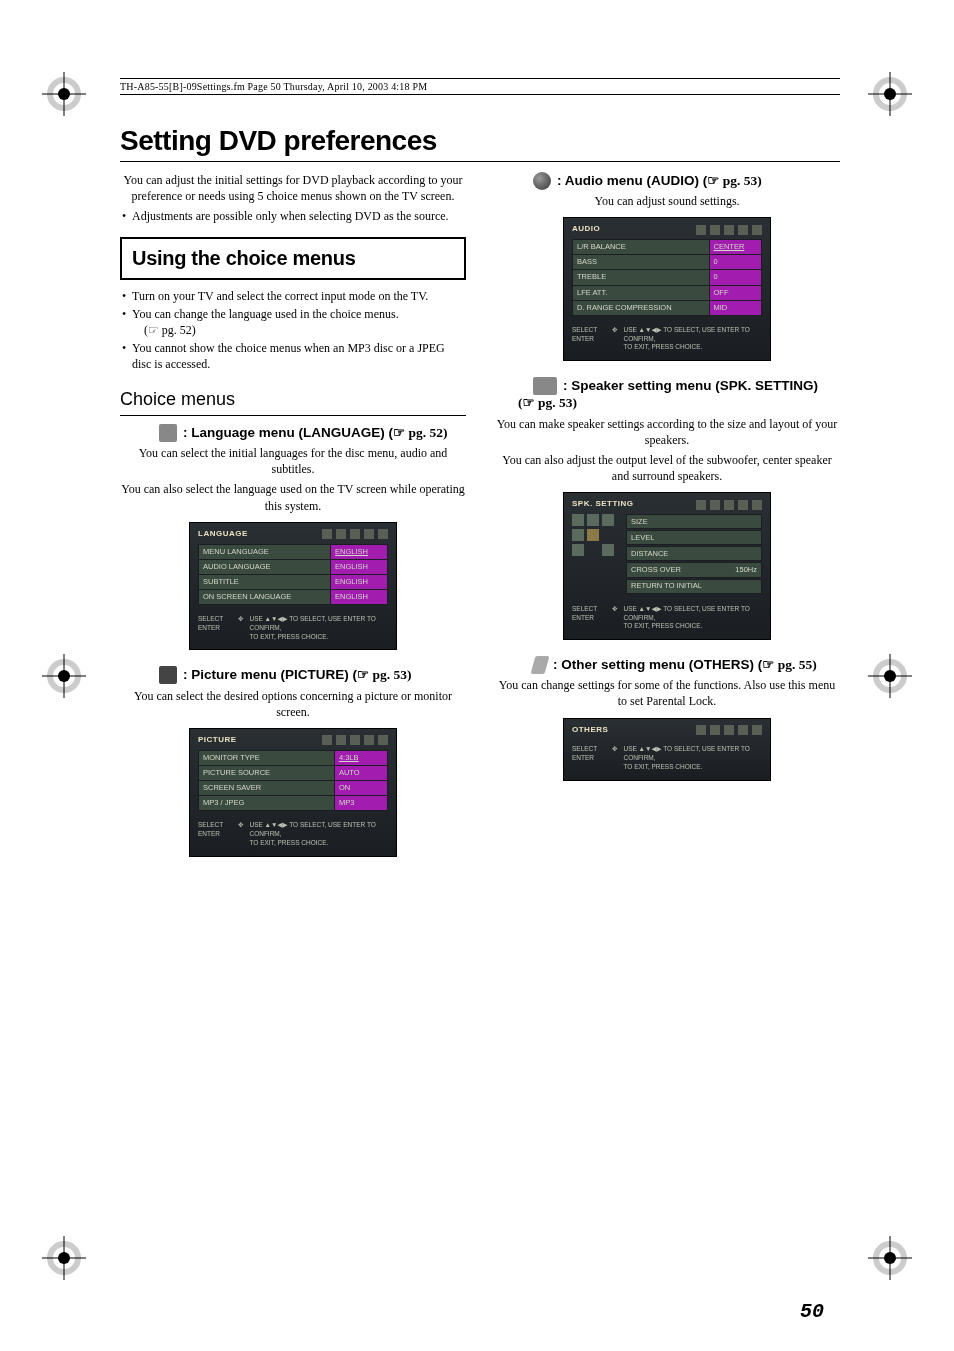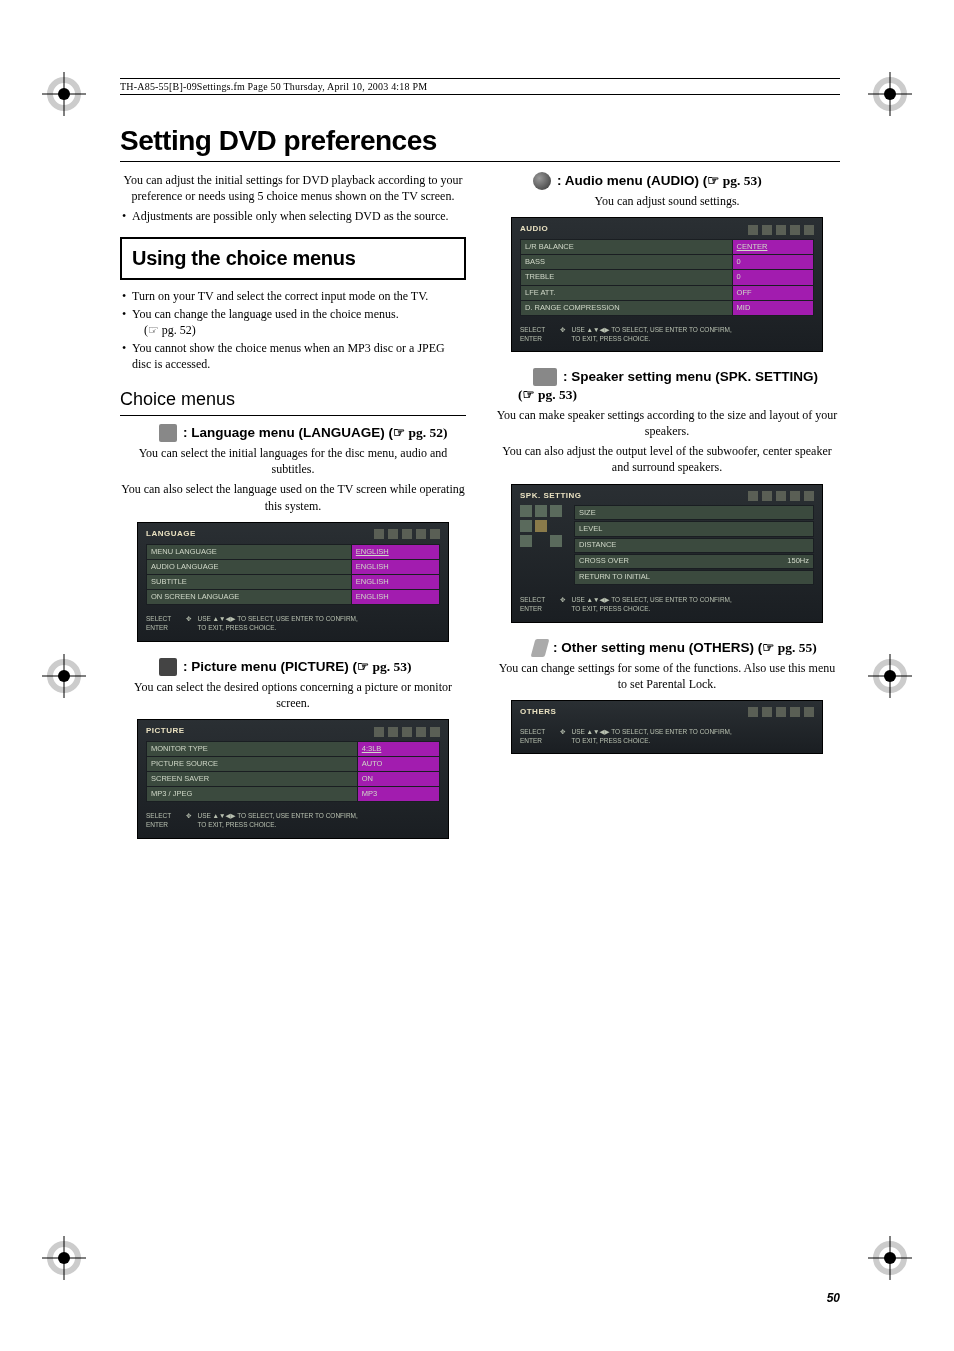--- a/index.html
+++ b/index.html
@@ -21,37 +21,37 @@
   .boxed-heading { border: 2px solid #000; padding: 6px 10px; font-family: Arial, Helvetica, sans-serif; font-weight: 900; font-size: 20px; margin: 12px 0 8px 0; letter-spacing: -0.3px; }
   h2.section { font-family: Arial, Helvetica, sans-serif; font-weight: normal; font-size: 18px; margin: 14px 0 4px 0; }
   .section-rule { border: none; border-top: 1.5px solid #000; margin-bottom: 6px; }
   .menu-heading { font-family: Arial, Helvetica, sans-serif; font-weight: bold; font-size: 13.5px; margin: 8px 0 3px 0; display: flex; align-items: center; gap: 6px; padding-left: 39px; }
   .menu-heading .pgref { font-family: "Times New Roman", serif; font-weight: bold; }
   .icon-box { width: 18px; height: 18px; background: #888; border-radius: 2px; display: inline-block; flex: 0 0 auto; }
   .icon-box.dark { background: #444; }
   .icon-box.round { border-radius: 50%; background: radial-gradient(circle at 35% 35%, #999, #333); }
   .icon-box.speaker { background: #888; width: 24px; }
   .icon-box.tool { width: 14px; background: #aaa; transform: skewX(-15deg); }
-  .osd { width: 312px; margin: 8px auto 16px auto; background: linear-gradient(#2a2f33, #1a1e22); border: 1px solid #000; font-family: Arial, sans-serif; font-size: 8px; color: #cfd4d0; padding: 6px 8px 8px 8px; }
+  .osd { width: 208px; margin: 8px auto 16px auto; background: linear-gradient(#2a2f33, #1a1e22); border: 1px solid #000; font-family: Arial, sans-serif; font-size: 8px; color: #cfd4d0; padding: 6px 8px 8px 8px; }
   .osd .osd-top { display: flex; justify-content: space-between; align-items: center; margin-bottom: 4px; }
   .osd .osd-title { color: #e8e0c0; font-weight: bold; letter-spacing: 0.5px; }
   .osd .osd-icons { display: flex; gap: 4px; }
   .osd .osd-icons span { width: 10px; height: 10px; background: #5a5f55; display: inline-block; }
   .osd table { width: 100%; border-collapse: collapse; background: #3b4a3e; }
   .osd table td { border: 1px solid #1a1e22; padding: 2px 4px; color: #d0d8c8; font-size: 7.5px; }
   .osd table td.val { background: #a21caf; }
   .osd table td.hl { text-decoration: underline; }
   .osd .osd-foot { margin-top: 10px; font-size: 6.5px; color: #b8c0b0; display: flex; gap: 6px; align-items: flex-start; }
   .osd .osd-foot .lab { display: inline-block; width: 34px; }
   .osd.spk .spk-layout { display: flex; gap: 12px; }
   .osd.spk .spk-grid { display: grid; grid-template-columns: 12px 12px 12px; grid-template-rows: 12px 12px 12px; gap: 3px; }
   .osd.spk .spk-grid span { background: #5a6a5c; width: 12px; height: 12px; display: block; }
   .osd.spk .spk-list { flex: 1; }
   .osd.spk .spk-list div { background: #3b4a3e; border: 1px solid #1a1e22; padding: 1.5px 4px; margin-bottom: 1px; color: #d0d8c8; font-size: 7.5px; display:flex; justify-content:space-between;}
-  .page-num { position: absolute; right: 0; bottom: -450px; font-family: Liberation Sans, sans-serif; font-style: italic; font-weight: bold; font-size: 12px; }
+  .page-num { position: absolute; right: 16px; bottom: -450px; font-family: Liberation Mono, monospace; font-style: italic; font-weight: bold; font-size: 20px; }
   .indent { padding-left: 12px; }
 </style>
 </head>
 <body>
 
 <svg class="target" style="left:42px; top:72px;" viewBox="0 0 44 44">
     <circle class="outer" cx="22" cy="22" r="14"></circle>
     <circle class="inner" cx="22" cy="22" r="6"></circle>
     <line x1="22" y1="0" x2="22" y2="44"></line>
     <line x1="0" y1="22" x2="44" y2="22"></line>

